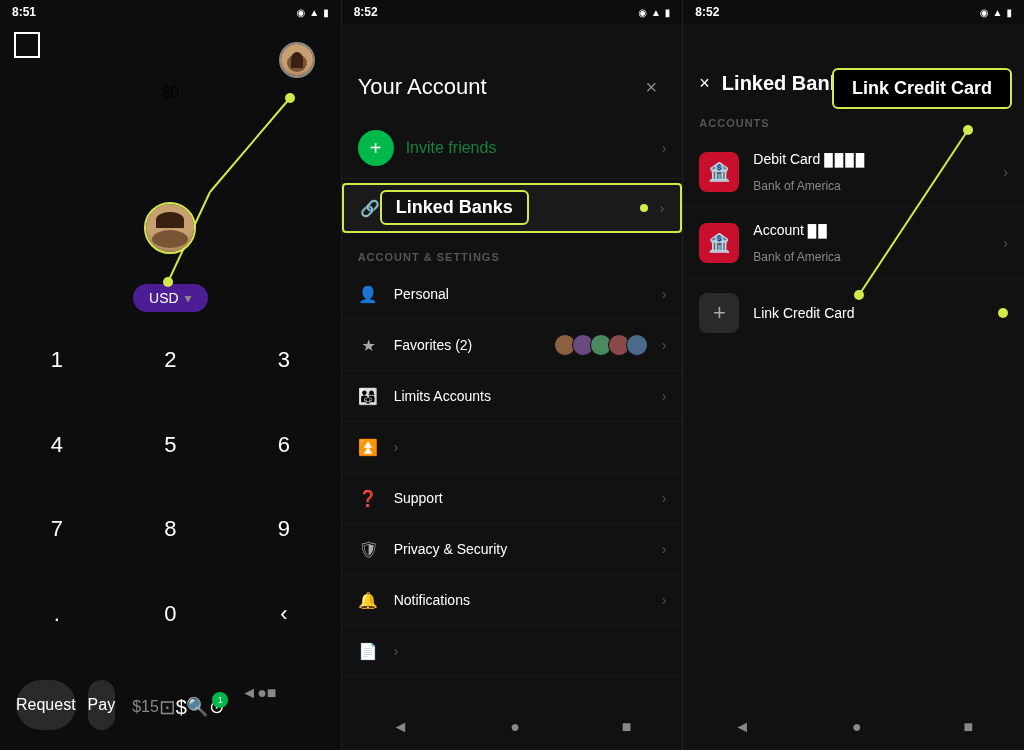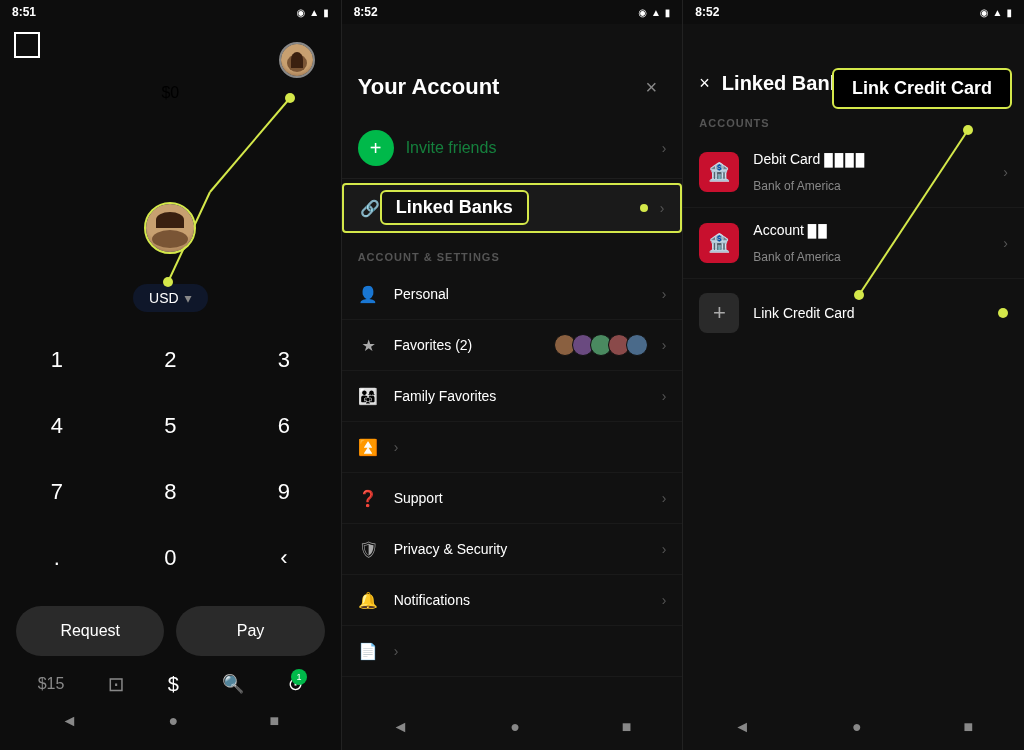--- a/index.html
+++ b/index.html
@@ -113,21 +113,21 @@
       top: 8px;
       left: 10px;
       right: 10px;
       height: 16px;
       background: #3a2010;
       border-radius: 50% 50% 0 0;
     }
 
     .usd-badge {
       margin-top: 30px;
-      background: #0f172a;
+      background: #4c1d95;
       border-radius: 20px;
       padding: 6px 16px;
       color: #fff;
       font-size: 14px;
       display: flex;
       align-items: center;
       gap: 6px;
     }
 
     .numpad {
@@ -145,22 +145,22 @@
       height: 56px;
       color: #fff;
       font-size: 22px;
       font-weight: 300;
       cursor: pointer;
     }
 
     .panel1-bottom {
       padding: 10px 16px 20px;
       display: flex;
-      flex-direction: column;
-      gap: 8px;
+      flex-direction: row;
+      gap: 17px;
     }
     .action-buttons {
       display: flex;
       gap: 12px;
     }
     .action-btn {
       flex: 1;
       height: 50px;
       border-radius: 25px;
       border: none;
@@ -212,21 +212,21 @@
 
     .panel2-header {
       display: flex;
       align-items: center;
       justify-content: space-between;
       padding: 48px 16px 16px;
     }
     .panel2-title {
       color: #fff;
       font-size: 22px;
-      font-weight: 700;
+      font-weight: 400;
     }
     .close-btn {
       color: #888;
       font-size: 20px;
       cursor: pointer;
       width: 30px;
       height: 30px;
       display: flex;
       align-items: center;
       justify-content: center;
@@ -628,21 +628,21 @@
         <div class="mini-avatar a2"></div>
         <div class="mini-avatar a3"></div>
         <div class="mini-avatar a4"></div>
         <div class="mini-avatar a5"></div>
       </div>
       <span class="chevron">›</span>
     </div>
 
     <div class="menu-row">
       <div class="menu-icon">👨‍👩‍👧</div>
-      <span class="menu-text">Family Favorites</span>
+      <span class="menu-text">Limits Accounts</span>
       <span class="chevron">›</span>
     </div>
 
     <div class="menu-row">
       <div class="menu-icon">⏫</div>
       <span class="chevron">›</span>
     </div>
 
     <div class="menu-row">
       <div class="menu-icon">❓</div>

